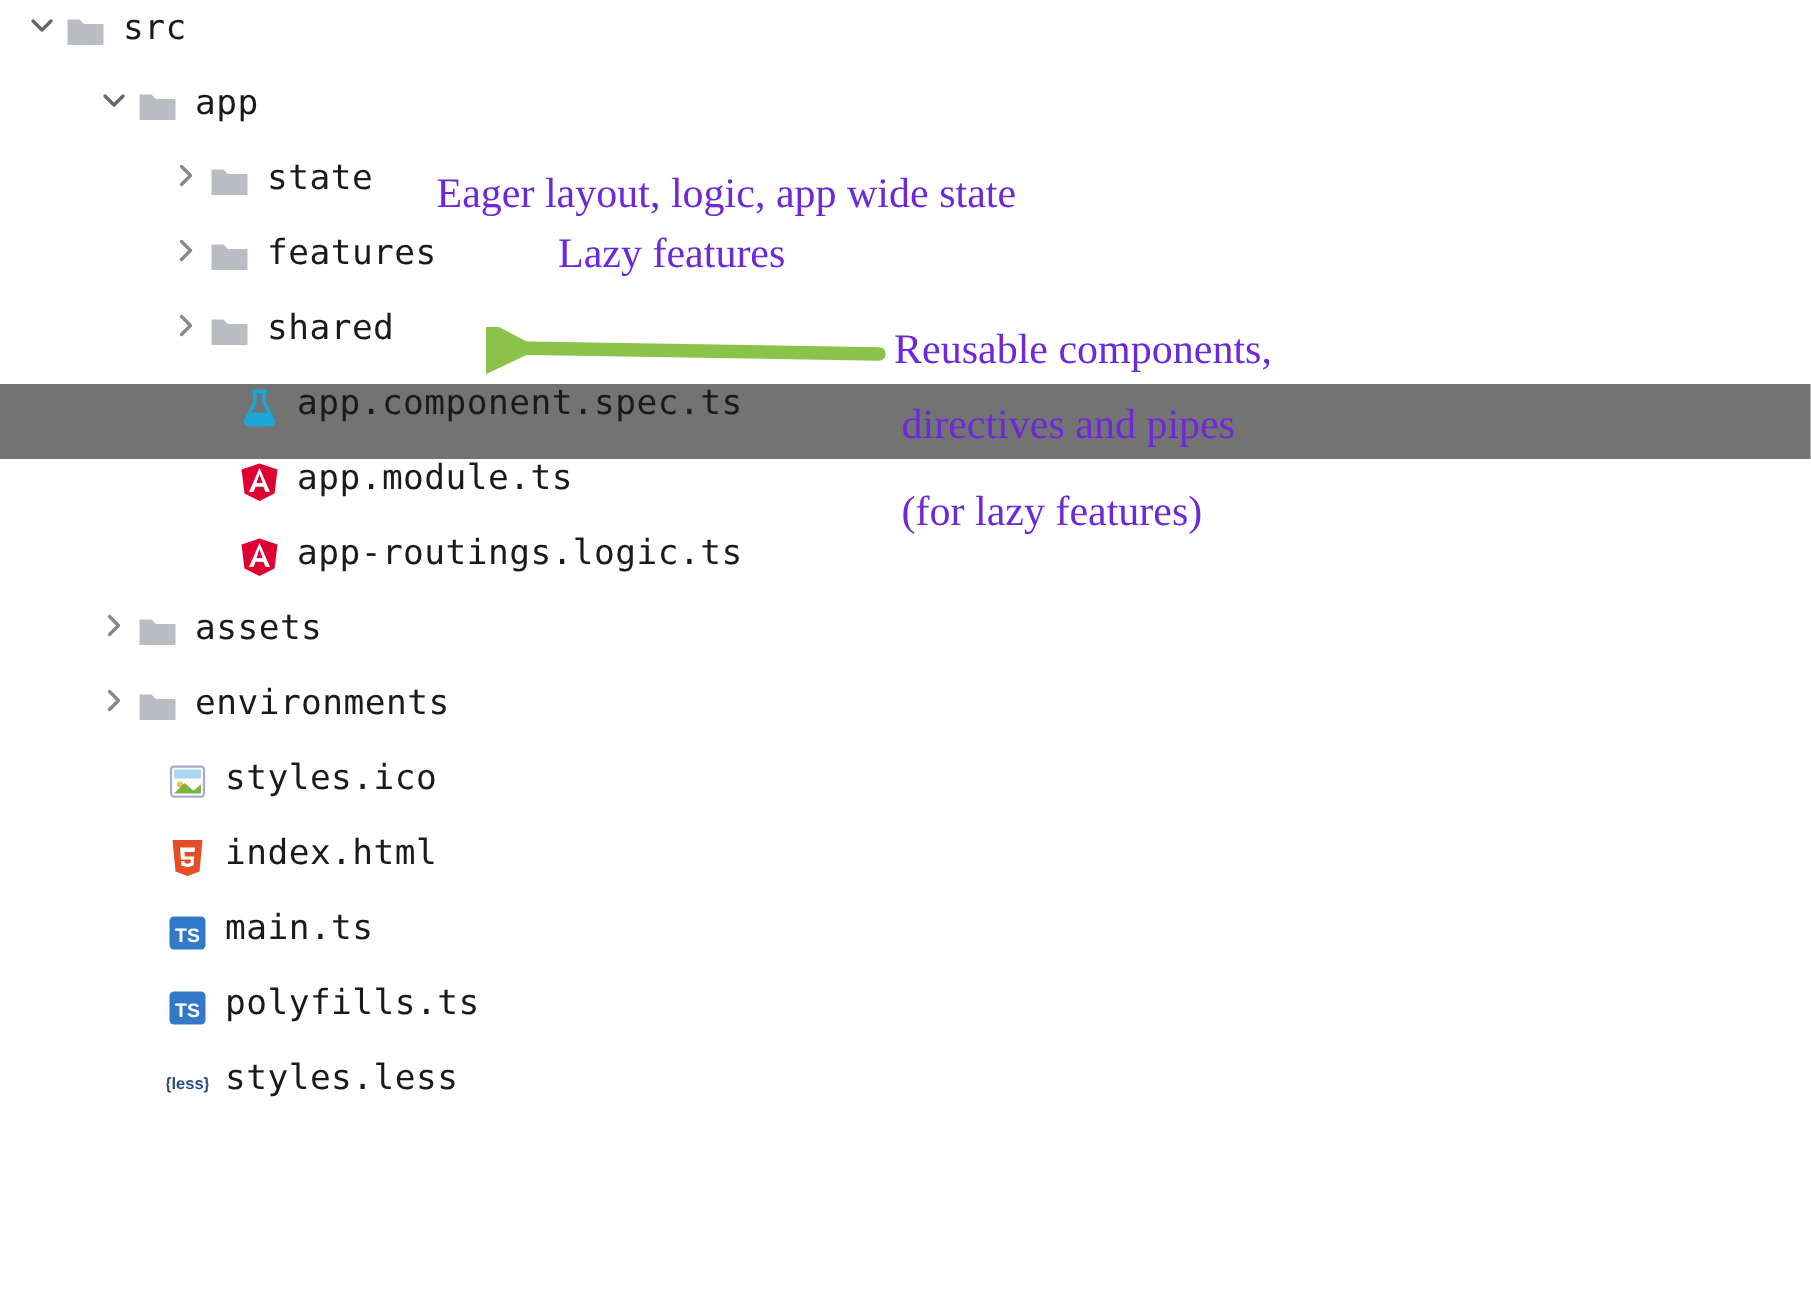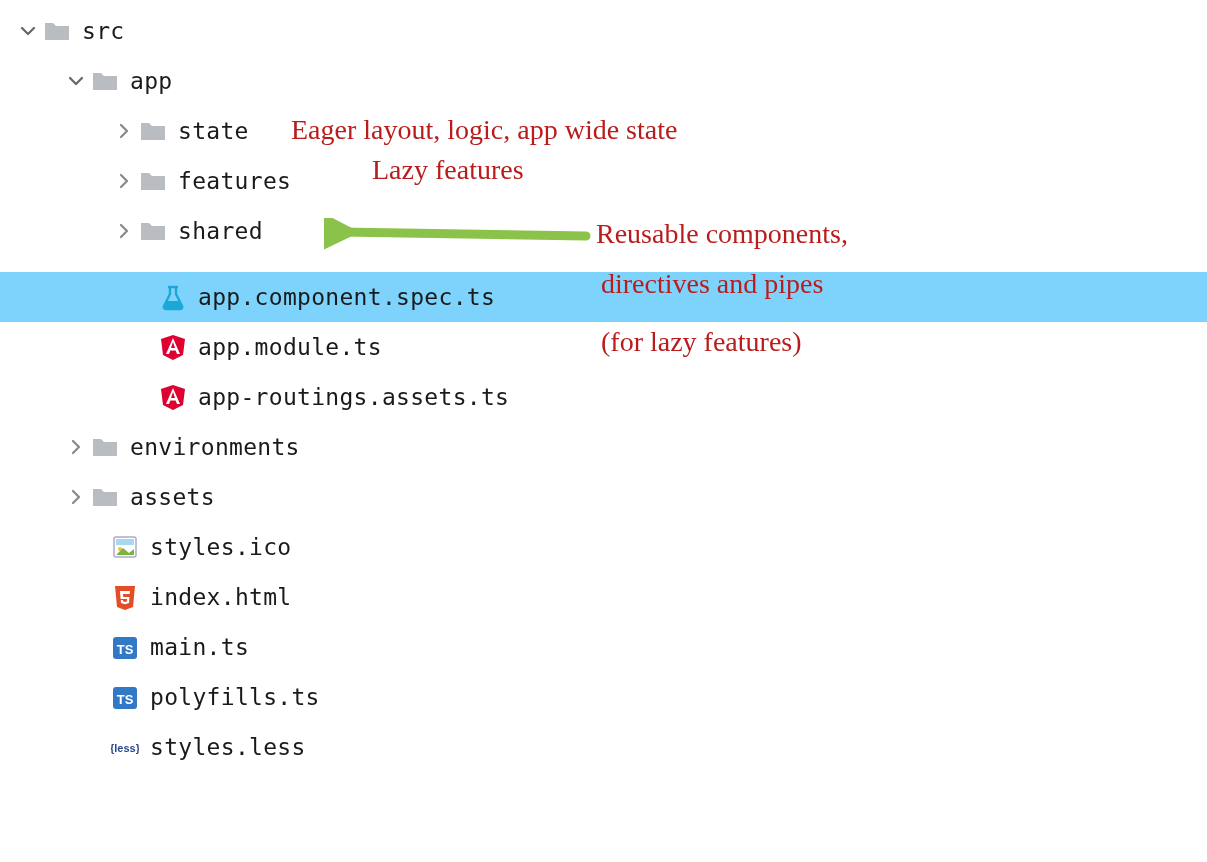--- a/index.html
+++ b/index.html
@@ -11,28 +11,27 @@
     width: 1207px;
     height: 862px;
     overflow: hidden;
     position: relative;
   }
   .tree {
     padding-top: 6px;
   }
   .row {
     display: flex;
-    align-items: center;
+    align-items: flex-start;
     height: 50px;
     padding-left: 14px;
     position: relative;
   }
   .row.highlight {
-    background: #7dd3fc;
-    margin-top: 16px;
+    background: #737373;
   }
   .indent { display: inline-block; flex-shrink: 0; }
   .ind0 { width: 0px; }
   .ind1 { width: 48px; }
   .ind2 { width: 96px; }
   .ind1f { width: 96px; }  
   .ind2f { width: 144px; } 
 
   .chev {
     width: 28px;
@@ -64,21 +63,21 @@
   }
 
   
   .folder-svg { fill: #b9bdc1; }
 
   
   .annot {
     position: absolute;
     font-family: "Comic Sans MS", "Chalkboard SE", cursive;
     font-size: 28px;
-    color: #b91c1c;
+    color: #6d28d9;
     line-height: 1.4;
     white-space: nowrap;
   }
   .arrow {
     position: absolute;
     pointer-events: none;
   }
 </style>
 </head>
 <body>
@@ -230,51 +229,51 @@
   </div>
 
 
   <div class="row">
     <span class="indent ind2f"></span>
     <span class="icon">
         <svg width="28" height="28">
           <use href="#ic-angular-red"></use>
         </svg>
       </span>
-    <span class="label">app-routings.assets.ts</span>
+    <span class="label">app-routings.logic.ts</span>
   </div>
 
   <div class="row">
     <span class="indent ind1"></span>
     <span class="chev">
         <svg width="22" height="22">
           <use href="#ic-chev-right"></use>
         </svg>
       </span>
     <span class="icon">
         <svg width="28" height="28">
           <use href="#ic-folder"></use>
         </svg>
       </span>
+    <span class="label">assets</span>
+  </div>
+
+  <div class="row">
+    <span class="indent ind1"></span>
+    <span class="chev">
+        <svg width="22" height="22">
+          <use href="#ic-chev-right"></use>
+        </svg>
+      </span>
+    <span class="icon">
+        <svg width="28" height="28">
+          <use href="#ic-folder"></use>
+        </svg>
+      </span>
     <span class="label">environments</span>
-  </div>
-
-  <div class="row">
-    <span class="indent ind1"></span>
-    <span class="chev">
-        <svg width="22" height="22">
-          <use href="#ic-chev-right"></use>
-        </svg>
-      </span>
-    <span class="icon">
-        <svg width="28" height="28">
-          <use href="#ic-folder"></use>
-        </svg>
-      </span>
-    <span class="label">assets</span>
   </div>
 
   <div class="row">
     <span class="indent ind1f"></span>
     <span class="icon">
         <svg width="28" height="28">
           <use href="#ic-image"></use>
         </svg>
       </span>
     <span class="label">styles.ico</span>

